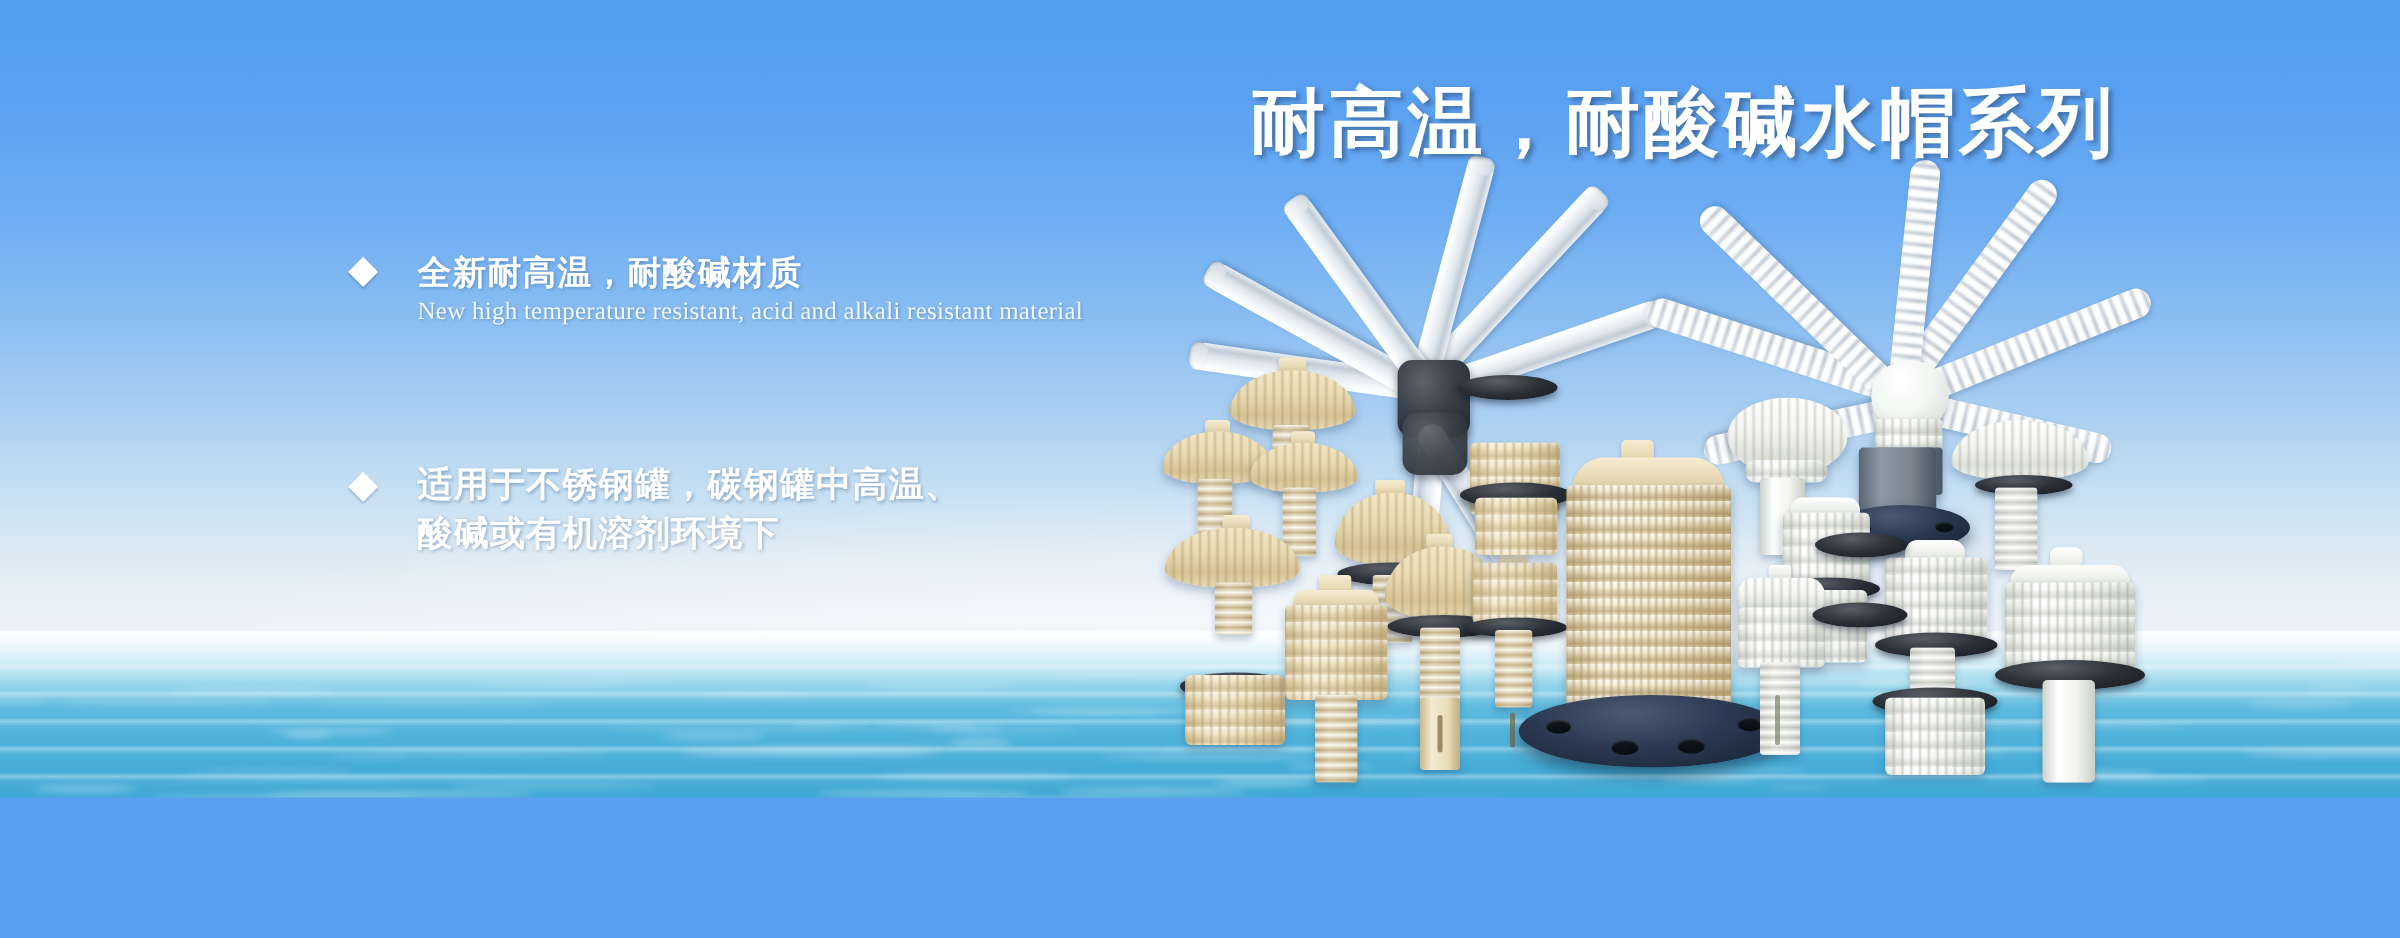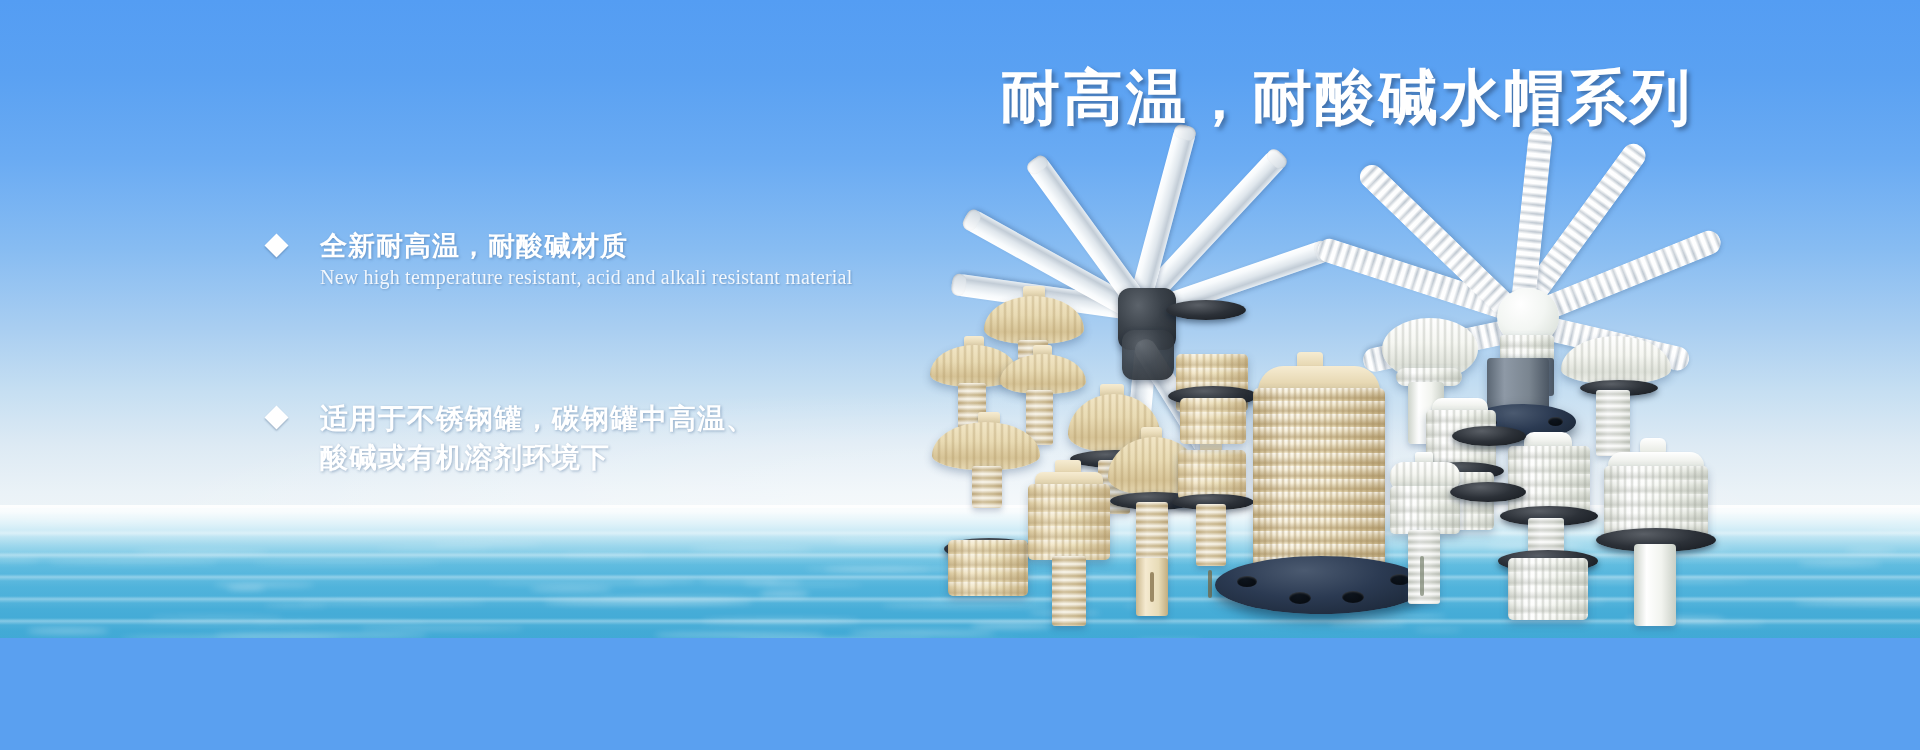--- a/index.html
+++ b/index.html
@@ -78,21 +78,21 @@
     position:absolute;
     left:1000px; top:58px;
     font-size:60px;
     font-weight:700;
     color:#ffffff;
     letter-spacing:3px;
     text-shadow:3px 3px 4px rgba(40,70,110,.55);
     white-space:nowrap;
   }
 
-  .bullets { position:absolute; left:268px; top:200px; width:760px;margin-top:28px; }
+  .bullets { position:absolute; left:282px; top:200px; width:760px; }
 
   .bullet { position:relative; margin-bottom:110px; }
   .bullet:last-child { margin-bottom:0; }
 
   .diamond {
     position:absolute; left:0; top:9px;
     width:17px; height:17px;
     background:#ffffff;
     transform:rotate(45deg);
     box-shadow:1px 1px 2px rgba(40,70,110,.35);
@@ -111,21 +111,21 @@
   .b-en {
     margin-left:52px;
     font-family:"Liberation Serif", serif;
     font-size:20px;
     color:#f2f7fd;
     line-height:1.25;
     letter-spacing:.2px;
     text-shadow:1px 1px 2px rgba(40,80,130,.35);
     white-space:pre-line;
   }
-  .b2 .b-cn { font-size:28px; }
+  .b2 .b-cn { font-size:28px;font-family:Liberation Mono, monospace; }
 
   
   .products { position:absolute; left:0; top:0; width:1920px; height:750px; }
   .prod { position:absolute; }
 
   
   .arm {
     position:absolute;
     height:22px;
     border-radius:11px;

